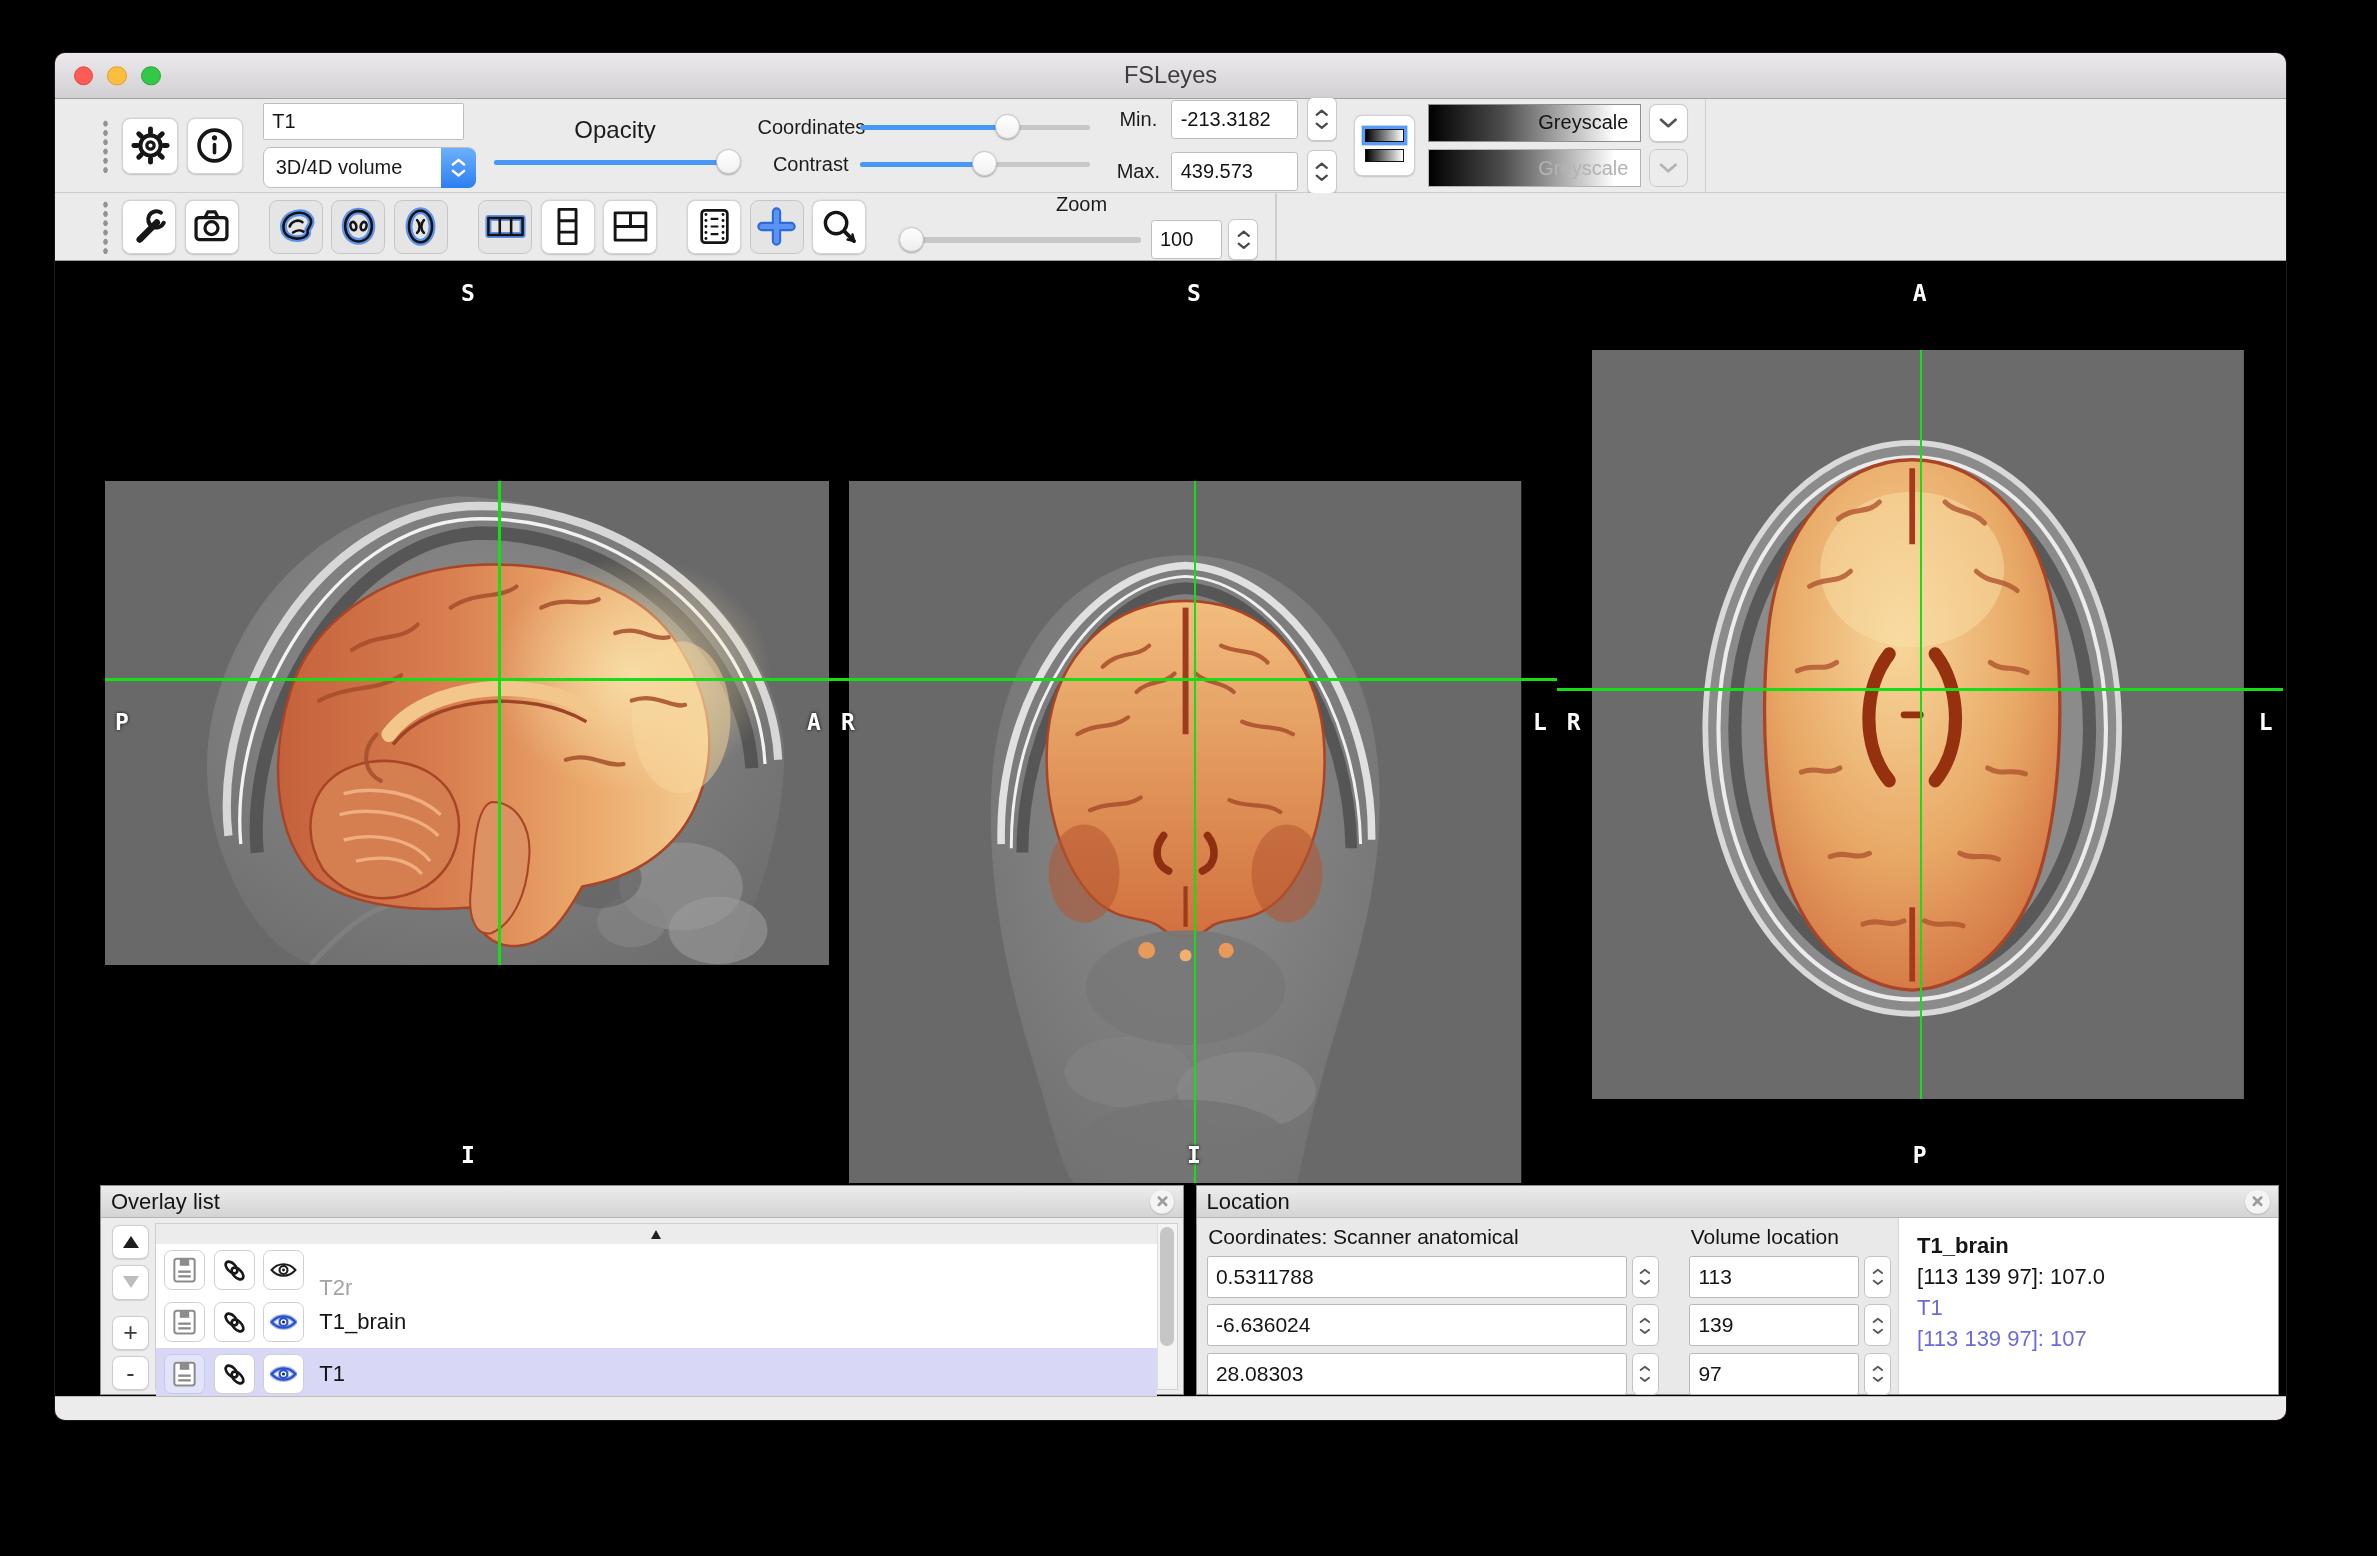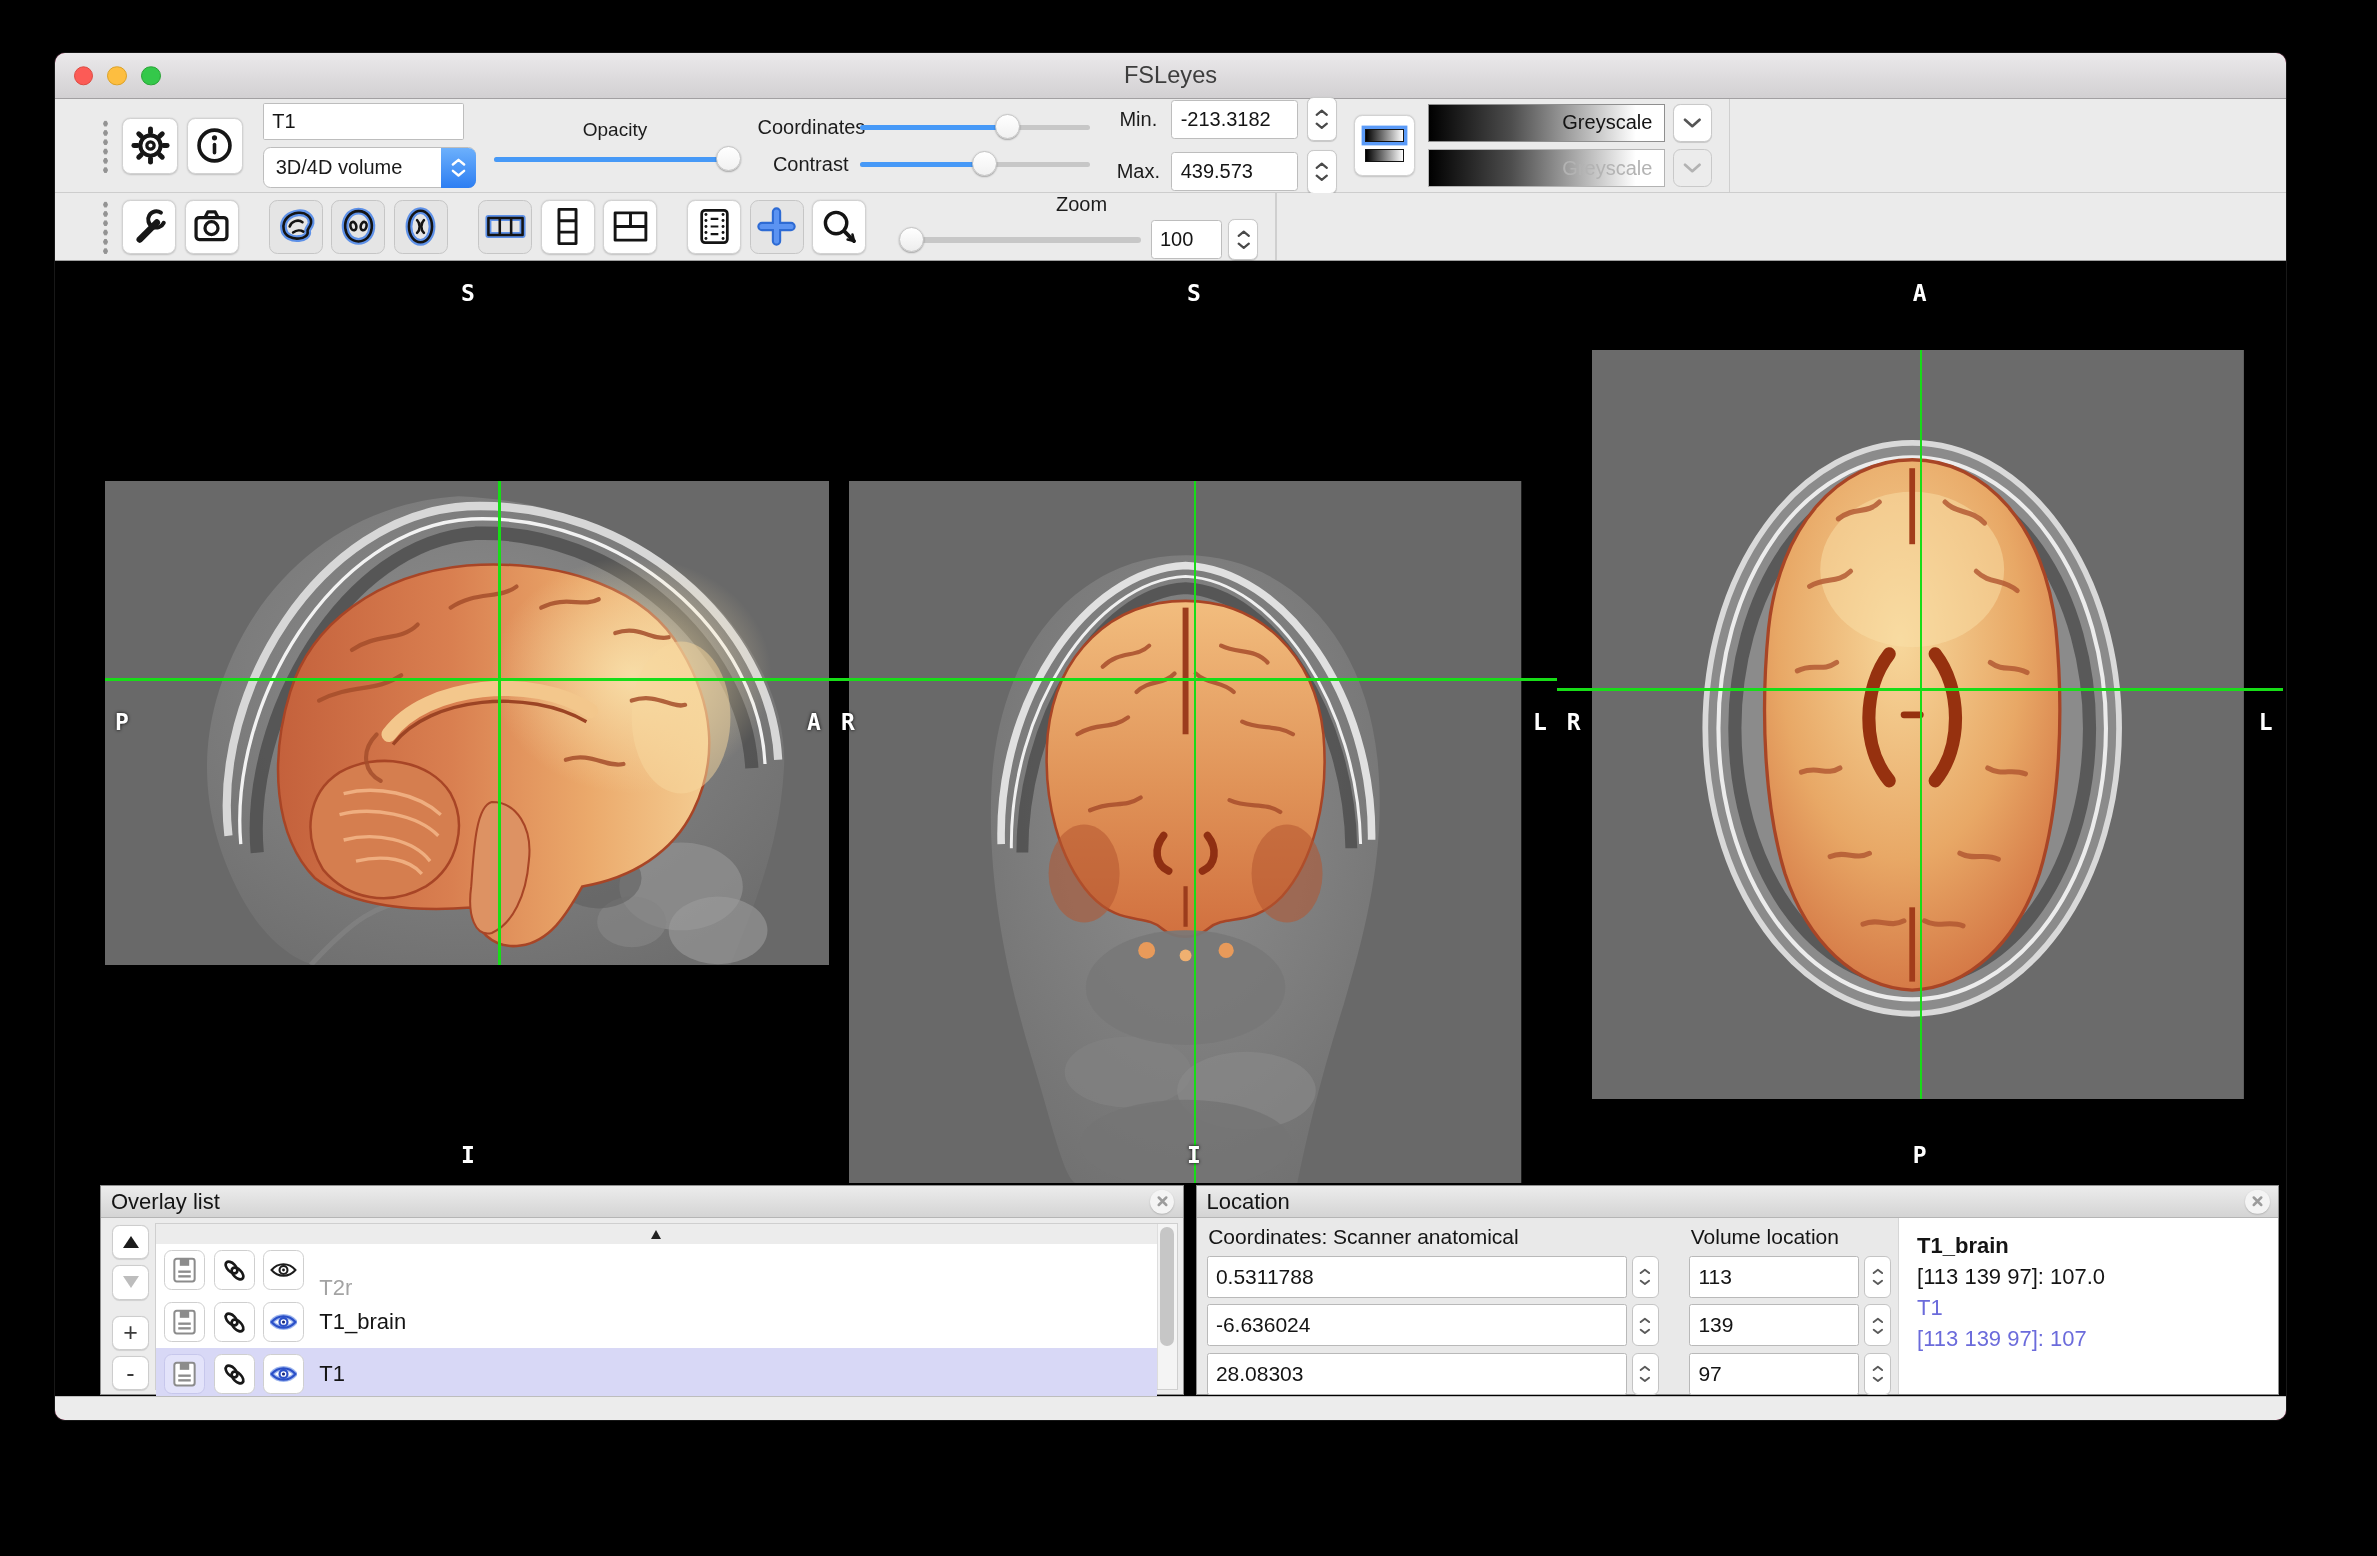--- a/index.html
+++ b/index.html
@@ -39,42 +39,42 @@
   .combo-cap { position:absolute; right:-0.8px; top:-0.8px; bottom:-0.8px; width:35px; border-radius:0 7.6px 7.6px 0;
     background:linear-gradient(#6cb0fc,#2d7ef2); display:flex; flex-direction:column; align-items:center; justify-content:center; gap:3.4px; }
 
   .slider { position:relative; height:27px; }
   .slider .track { position:absolute; left:0; right:0; top:11px; height:5.9px; border-radius:3.4px; background:#c7c7c7; }
   .slider .fill  { position:absolute; left:0; top:11px; height:5.9px; border-radius:3.4px; background:var(--accent,#4699f7); }
   .slider .thumb { position:absolute; top:0.8px; width:25px; height:25px; margin-left:-12.7px; border-radius:50%;
     background:linear-gradient(#ffffff,#f1f1f1); border:0.8px solid #c4c4c4; box-shadow:0 0.8px 1.7px rgba(0,0,0,.35); }
 
   .opacity-group { display:flex; flex-direction:column; margin-left:11.8px; width:241px; }
-  .opacity-group .lbl { text-align:center; font-size:19px; color:#1c1c1c; margin-bottom:5px; }
+  .opacity-group .lbl { text-align:center; font-size:24px; color:#1c1c1c; margin-bottom:5px; }
   .bc-group { display:flex; flex-direction:column; gap:10px; margin-left:22px; }
   .bc-row { display:flex; align-items:center; }
   .bc-row .lbl { width:91px; text-align:right; margin-right:11.8px; font-size:20px; color:#1c1c1c; }
   .bc-row .slider { width:230px; }
 
   .mm-group { display:flex; flex-direction:column; gap:8.4px; margin-left:23.6px; }
   .mm-row { display:flex; align-items:center; }
   .mm-row .lbl { width:49px; text-align:center; margin-right:8.4px; font-size:20px; color:#1c1c1c; }
   .mm-field { width:127px; height:39px; border:0.8px solid #bdbdbd; border-radius:3.4px; background:#fff;
     font:20px "Liberation Sans",sans-serif; padding:0 8.4px; color:#141414; }
   .stepper { width:30px; height:44px; margin-left:8.4px; background:#fff; border:0.8px solid #c9c9c9; border-radius:6.8px;
     box-shadow:0 0.8px 0.8px rgba(0,0,0,.15); display:flex; flex-direction:column; align-items:center; justify-content:center; gap:5px; }
   .stepper.small { height:41px; }
 
   .cmap-btn { width:61px; height:61px; flex:0 0 61px; margin-left:17px; background:#fff; border:0.8px solid #d2d2d2; border-radius:8.4px;
     box-shadow:0 0.8px 1.7px rgba(0,0,0,.18); display:flex; flex-direction:column; align-items:center; justify-content:center; gap:7.6px; }
   .cmap-swatch { width:39px; height:12.7px; background:linear-gradient(90deg,#000,#fff); border:1.7px solid #141414; }
   .cmap-swatch.selected { box-shadow:0 0 0 3.4px #5b9bf8; }
   .cmap-stack { display:flex; flex-direction:column; gap:7.6px; margin-left:13.5px; }
   .cmap-row { display:flex; align-items:center; }
-  .cmap-select { width:237px; height:38px; border:1.7px solid #8f8f8f; background:linear-gradient(90deg,#000 0%,#4d4d4d 35%,#fff 88%);
+  .cmap-select { width:213px; height:38px; border:1.7px solid #8f8f8f; background:linear-gradient(90deg,#000 0%,#4d4d4d 35%,#fff 88%);
     display:flex; align-items:center; justify-content:flex-end; padding-right:11.8px; font-size:20px; color:#141414; }
   .cmap-chev { width:39px; height:38px; margin-left:7.6px; background:#fff; border:0.8px solid #c9c9c9; border-radius:7.6px;
     box-shadow:0 0.8px 0.8px rgba(0,0,0,.15); display:flex; align-items:center; justify-content:center; }
   .cmap-row.disabled .cmap-select { border-color:#b3b3b3; color:#b3b3b3; }
   .cmap-row.disabled .cmap-chev { background:#ececec; box-shadow:none; }
   .cmap-row.disabled .cmap-chev svg path { stroke:#b3b3b3; }
 
   .v-divider { width:1.7px; align-self:stretch; background:#cfcfcf; margin-left:17px; }
 
   .zoom-group { display:flex; flex-direction:column; margin-left:30px; }

